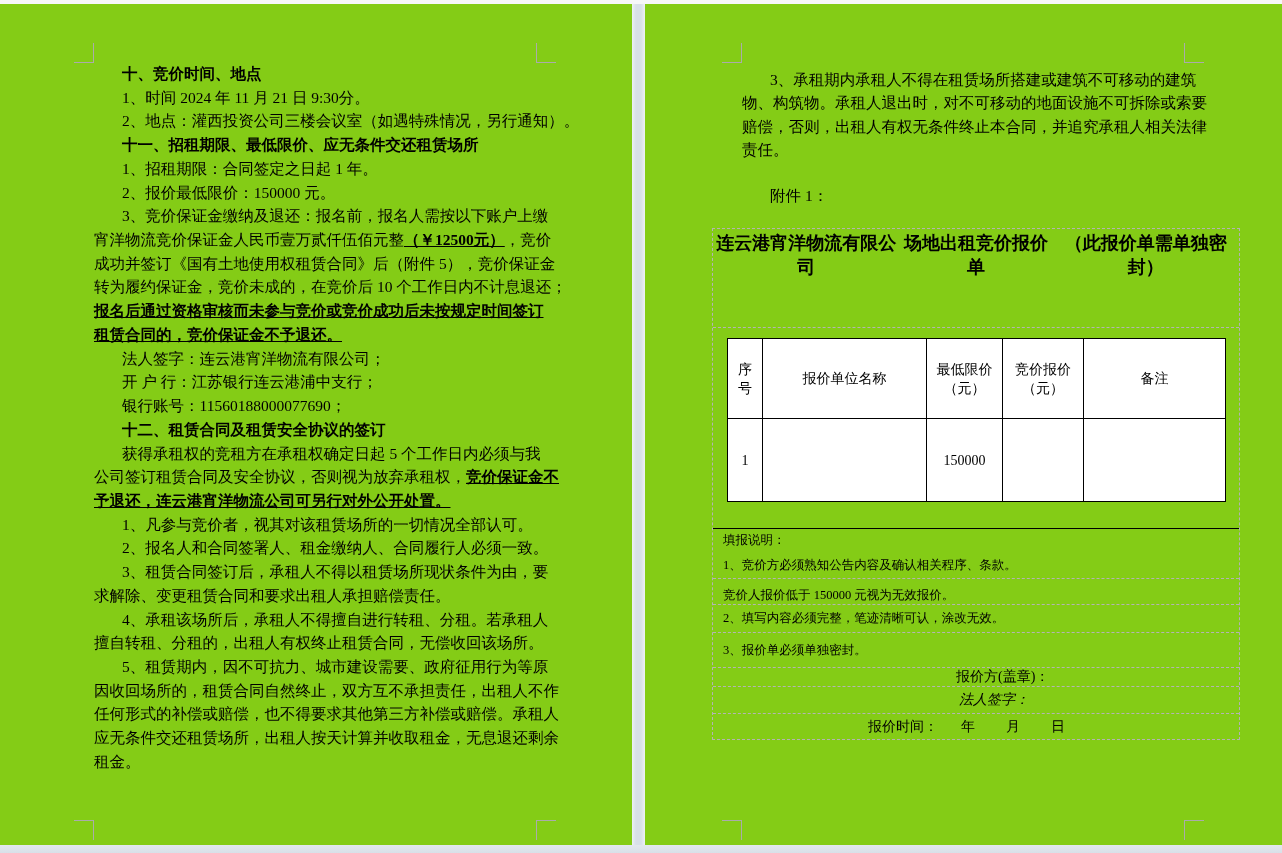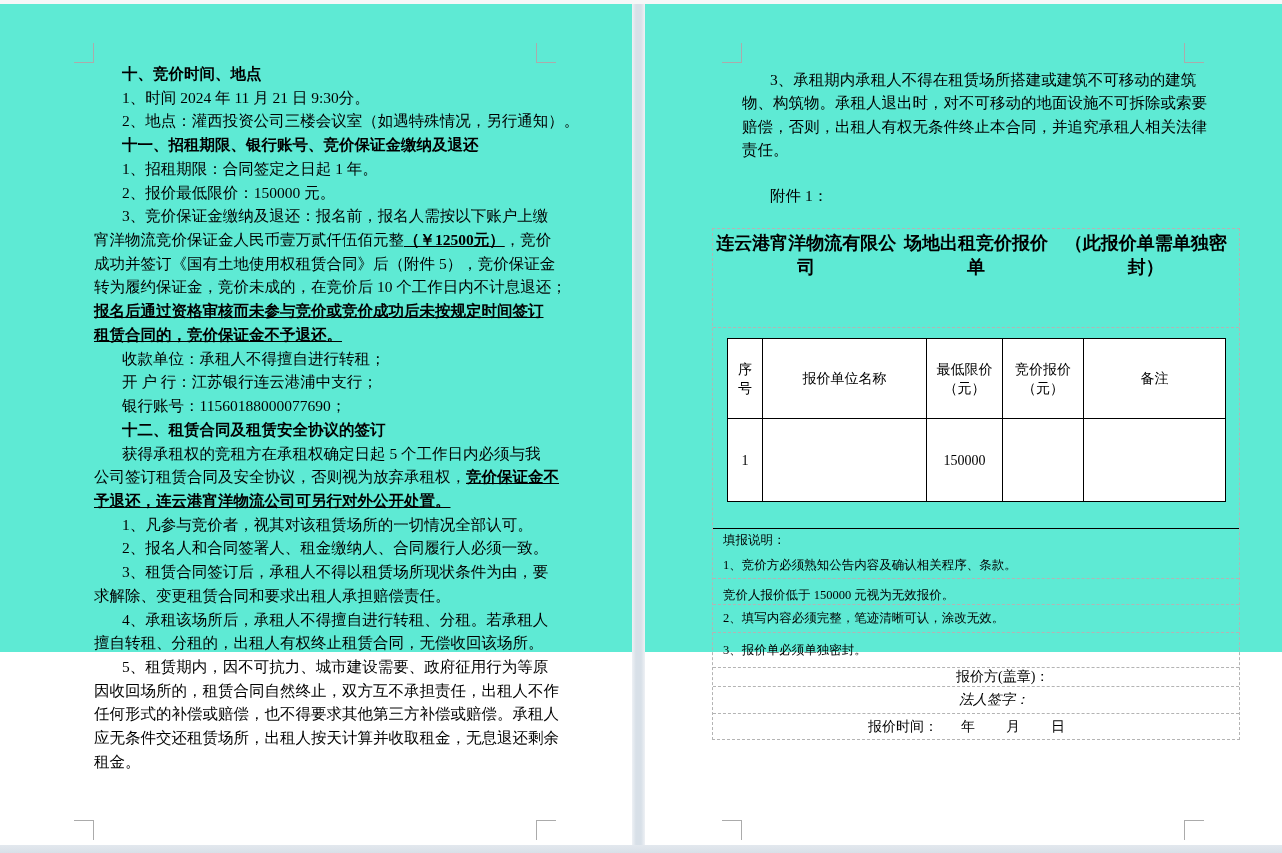--- a/index.html
+++ b/index.html
@@ -2,21 +2,21 @@
 <html><head>
 <meta charset="utf-8">
 <style>
   html,body{margin:0;padding:0;}
   body{
     width:1282px;height:853px;position:relative;overflow:hidden;
     background:#ffffff;
     font-family:"Liberation Serif","DejaVu Serif",serif;
     color:#000;
   }
-  .page{position:absolute;top:0;height:652px;background:#5eead4;}
+  .page{position:absolute;top:0;height:845px;background:#84cc16;}
   #page-left{left:0;width:632px;}
   #page-right{left:645px;width:637px;}
   #gap-col{
     position:absolute;left:632px;top:0;width:13px;height:845px;
     background:linear-gradient(90deg,#eef1f5,#d8e0e8 30%,#d8e0e8 70%,#eef1f5);
   }
   #bottom-strip{
     position:absolute;left:0;top:845px;width:1282px;height:8px;
     background:linear-gradient(180deg,#e3e8ee,#d8e0e8);
   }
@@ -79,30 +79,30 @@
 
 <div class="page" id="page-left">
   <div class="crop tl" style="left:74px;top:43px;"></div>
   <div class="crop tr" style="left:536px;top:43px;"></div>
   <div class="crop bl" style="left:74px;top:820px;"></div>
   <div class="crop br" style="left:536px;top:820px;"></div>
   <div class="textcol" id="p1-text" style="left:94px;top:62px;width:442px;">
       <div class="ln ind"><span class="b">十、竞价时间、地点</span></div>
       <div class="ln ind"><span>1、时间 2024 年 11 月 21 日 9:30分。</span></div>
       <div class="ln ind"><span>2、地点：灌西投资公司三楼会议室（如遇特殊情况，另行通知）。</span></div>
-      <div class="ln ind"><span class="b">十一、招租期限、银行账号、竞价保证金缴纳及退还</span></div>
+      <div class="ln ind"><span class="b">十一、招租期限、最低限价、应无条件交还租赁场所</span></div>
       <div class="ln ind"><span>1、招租期限：合同签定之日起 1 年。</span></div>
       <div class="ln ind"><span>2、报价最低限价：150000 元。</span></div>
       <div class="ln ind"><span>3、竞价保证金缴纳及退还：报名前，报名人需按以下账户上缴</span></div>
       <div class="ln"><span>宵洋物流竞价保证金人民币壹万贰仟伍佰元整</span><span class="b u">（￥12500元）</span><span>，竞价</span></div>
       <div class="ln"><span>成功并签订《国有土地使用权租赁合同》后（附件 5），竞价保证金</span></div>
       <div class="ln"><span>转为履约保证金，竞价未成的，在竞价后 10 个工作日内不计息退还；</span></div>
       <div class="ln"><span class="b u">报名后通过资格审核而未参与竞价或竞价成功后未按规定时间签订</span></div>
       <div class="ln"><span class="b u">租赁合同的，竞价保证金不予退还。</span></div>
-      <div class="ln ind"><span>收款单位：承租人不得擅自进行转租；</span></div>
+      <div class="ln ind"><span>法人签字：连云港宵洋物流有限公司；</span></div>
       <div class="ln ind"><span>开 户 行：江苏银行连云港浦中支行；</span></div>
       <div class="ln ind"><span>银行账号：11560188000077690；</span></div>
       <div class="ln ind"><span class="b">十二、租赁合同及租赁安全协议的签订</span></div>
       <div class="ln ind"><span>获得承租权的竞租方在承租权确定日起 5 个工作日内必须与我</span></div>
       <div class="ln"><span>公司签订租赁合同及安全协议，否则视为放弃承租权，</span><span class="b u">竞价保证金不</span></div>
       <div class="ln"><span class="b u">予退还，连云港宵洋物流公司可另行对外公开处置。</span></div>
       <div class="ln ind"><span>1、凡参与竞价者，视其对该租赁场所的一切情况全部认可。</span></div>
       <div class="ln ind"><span>2、报名人和合同签署人、租金缴纳人、合同履行人必须一致。</span></div>
       <div class="ln ind"><span>3、租赁合同签订后，承租人不得以租赁场所现状条件为由，要</span></div>
       <div class="ln"><span>求解除、变更租赁合同和要求出租人承担赔偿责任。</span></div>

